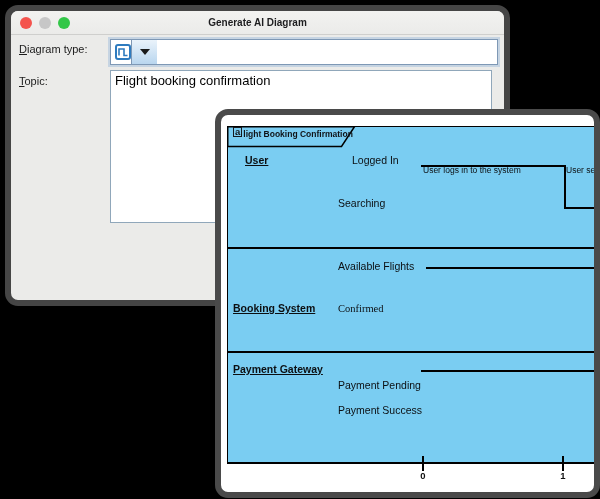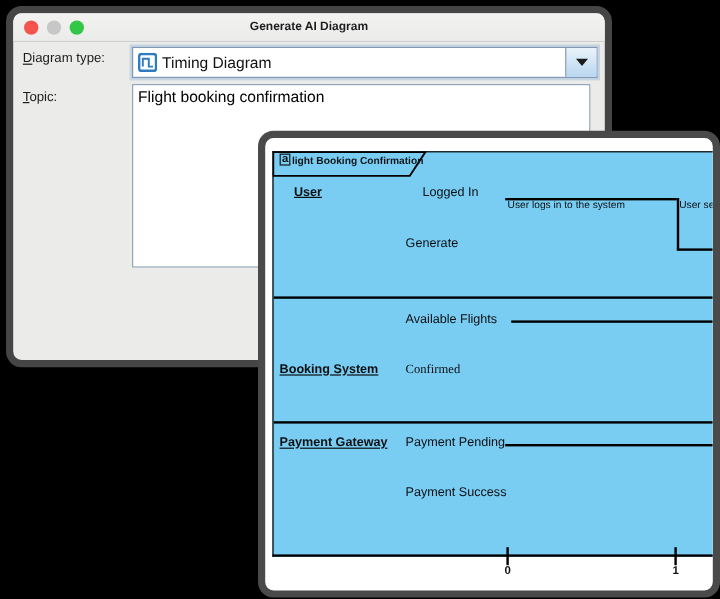--- a/index.html
+++ b/index.html
@@ -123,55 +123,54 @@
       <div class="title">Generate AI Diagram</div>
     </div>
 
     <div class="field-label lbl-type">Diagram type:</div>
 
     <div class="combo">
       <svg class="combo-icon" viewBox="0 0 16 16">
         <rect x="1" y="1" width="14" height="14" rx="2" fill="#ffffff" stroke="#2e7bbf" stroke-width="2"></rect>
         <path d="M4 11.5 V5 H9 V11.5 H12.5" fill="none" stroke="#2e7bbf" stroke-width="1.6"></path>
       </svg>
-      <span class="combo-text">Timing Diagram</span>
       <span class="combo-btn">
         <span class="combo-arrow"></span>
       </span>
     </div>
 
     <div class="field-label lbl-topic">Topic:</div>
 
     <textarea class="topic-area" spellcheck="false" style="">Flight booking confirmation</textarea>
   </div>
 </div>
 
 <div class="preview">
   <div class="preview-inner">
 
     <div class="frame">
 
       <div class="part-name" style="top:27px;padding-left:12px;">User</div>
       <div class="state-label" style="top:27px;padding-left:14px;">Logged In</div>
-      <div class="state-label" style="top:70px;">Generate</div>
+      <div class="state-label" style="top:70px;">Searching</div>
       <div class="hline" style="top:38px; left:193px; width:143px;"></div>
       <div class="vline" style="top:38px; left:336px; height:43px;"></div>
       <div class="hline" style="top:80px; left:336px; right:0;"></div>
       <div class="annot" style="left:195px; top:26px;">User logs in to the system</div>
       <div class="annot" style="left:338px; top:26px;">User sear</div>
       <div class="sep" style="top:120px;"></div>
 
       <div class="part-name" style="top:133px;margin-top:42px;">Booking System</div>
       <div class="state-label" style="top:133px;">Available Flights</div>
       <div class="state-label" style="top:176px;font-family:Liberation Serif, serif;">Confirmed</div>
       <div class="hline" style="top:140px; left:198px; right:0;"></div>
       <div class="sep" style="top:224px;"></div>
 
       <div class="part-name" style="top:236px;">Payment Gateway</div>
-      <div class="state-label" style="top:236px;">Payment Pending</div>
+      <div class="state-label" style="top:252px;">Payment Pending</div>
       <div class="state-label" style="top:277px;">Payment Success</div>
       <div class="hline" style="top:243px; left:193px; right:0;"></div>
     </div>
 
     <svg class="tab-shape" width="130" height="22">
       <path d="M0.75,0.75 H127.5 L114.5,20.5 H0.75 Z" fill="#7acdf2" stroke="#000" stroke-width="1.5"></path>
     </svg>
     <div class="tab-label"><span class="tab-icon-a">a</span><span>light Booking Confirmation</span></div>
 
     <div class="tick" style="left:201px;"></div>

